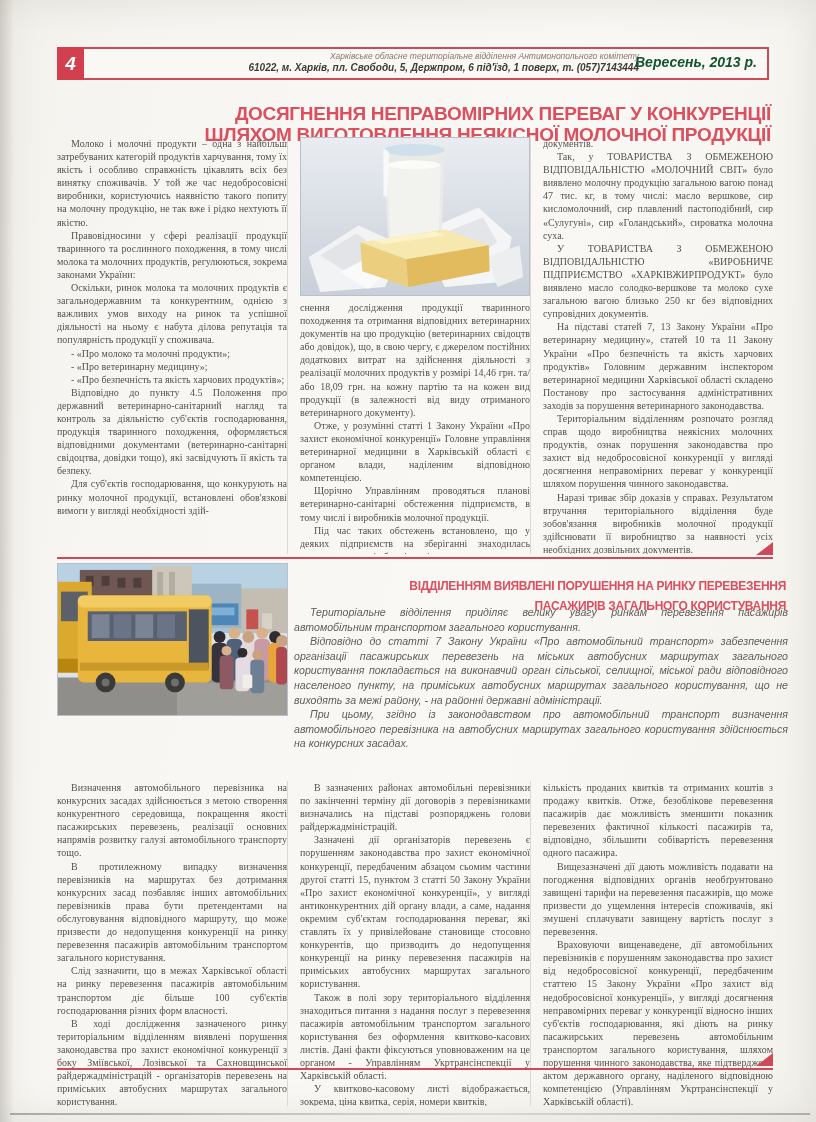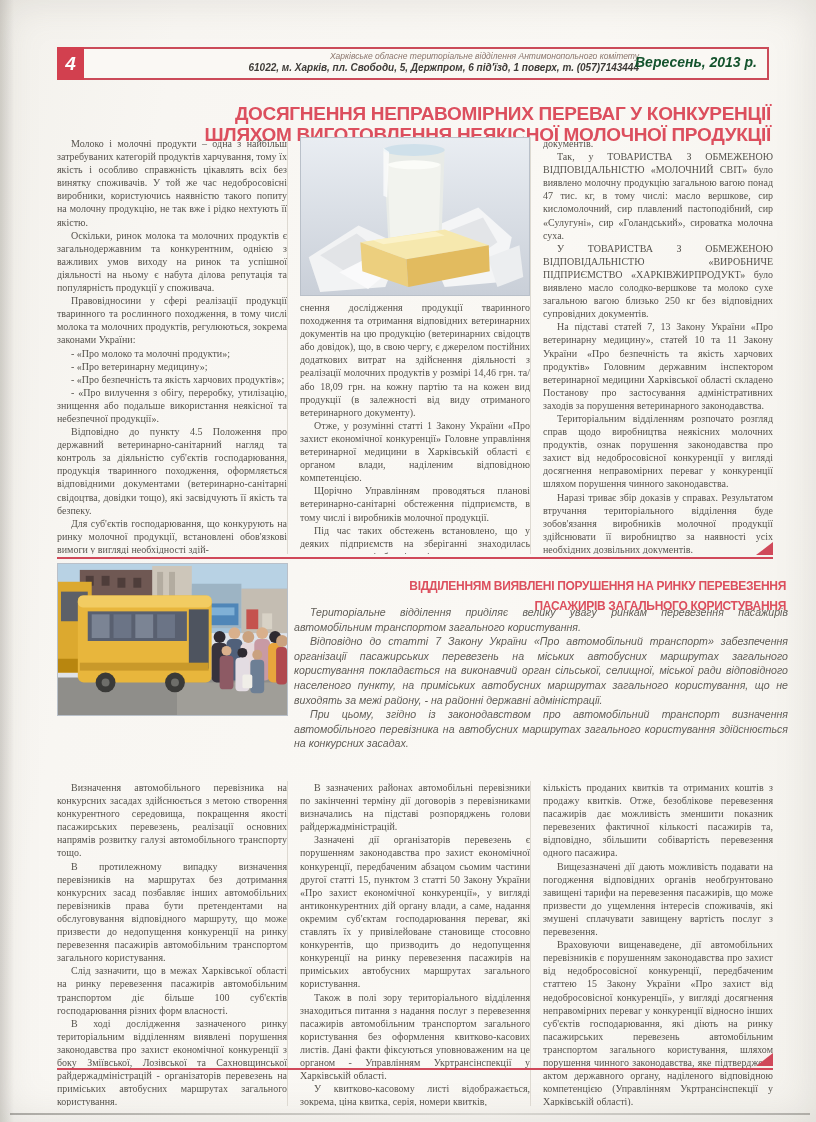--- a/index.html
+++ b/index.html
@@ -77,26 +77,25 @@
   </header>
 
   <h1 class="h-art h1-art1">
     <span>ДОСЯГНЕННЯ НЕПРАВОМІРНИХ ПЕРЕВАГ У КОНКУРЕНЦІЇ</span><br>
     <span>ШЛЯХОМ ВИГОТОВЛЕННЯ НЕЯКІСНОЇ МОЛОЧНОЇ ПРОДУКЦІЇ</span>
   </h1>
 
   <div class="cols cols-art1">
     <div class="col">
         <p class="para">Молоко і молочні продукти – одна з найбільш затребуваних категорій продуктів харчування, тому їх якість і особливо справжність цікавлять всіх без винятку споживачів. У той же час недобросовісні виробники, користуючись наявністю такого попиту на молочну продукцію, не так вже і рідко нехтують її якістю.</p>
+        <p class="para">Правовідносини у сфері реалізації продукції тваринного та рослинного походження, в тому числі молока та молочних продуктів, регулюються, зокрема законами України:</p>
         <p class="para">Оскільки, ринок молока та молочних продуктів є загальнодержавним та конкурентним, однією з важливих умов виходу на ринок та успішної діяльності на ньому є набута ділова репутація та популярність продукції у споживача.</p>
-        <p class="para">Правовідносини у сфері реалізації продукції тваринного та рослинного походження, в тому числі молока та молочних продуктів, регулюються, зокрема законами України:</p>
         <p class="para">- «Про молоко та молочні продукти»;</p>
         <p class="para">- «Про ветеринарну медицину»;</p>
         <p class="para">- «Про безпечність та якість харчових продуктів»;</p>
-        <p class="para">- «Про вилучення з обігу, переробку, утилізацію, знищення або подальше використання неякісної та небезпечної продукції».</p>
         <p class="para">Відповідно до пункту 4.5 Положення про державний ветеринарно-санітарний нагляд та контроль за діяльністю суб'єктів господарювання, продукція тваринного походження, оформляється відповідними документами (ветеринарно-санітарні свідоцтва, довідки тощо), які засвідчують її якість та безпеку.</p>
         <p class="para">Для суб'єктів господарювання, що конкурують на ринку молочної продукції, встановлені обов'язкові вимоги у вигляді необхідності здій-</p>
       </div>
     <div class="col">
       <svg class="photo milk-photo" viewBox="0 0 238 158" preserveAspectRatio="none">
         <defs>
           <linearGradient id="mbg" x1="0" y1="0" x2="0" y2="1">
             <stop offset="0" stop-color="#e9edf2"></stop>
               <stop offset="1" stop-color="#c9cfd8"></stop>
           </linearGradient>

